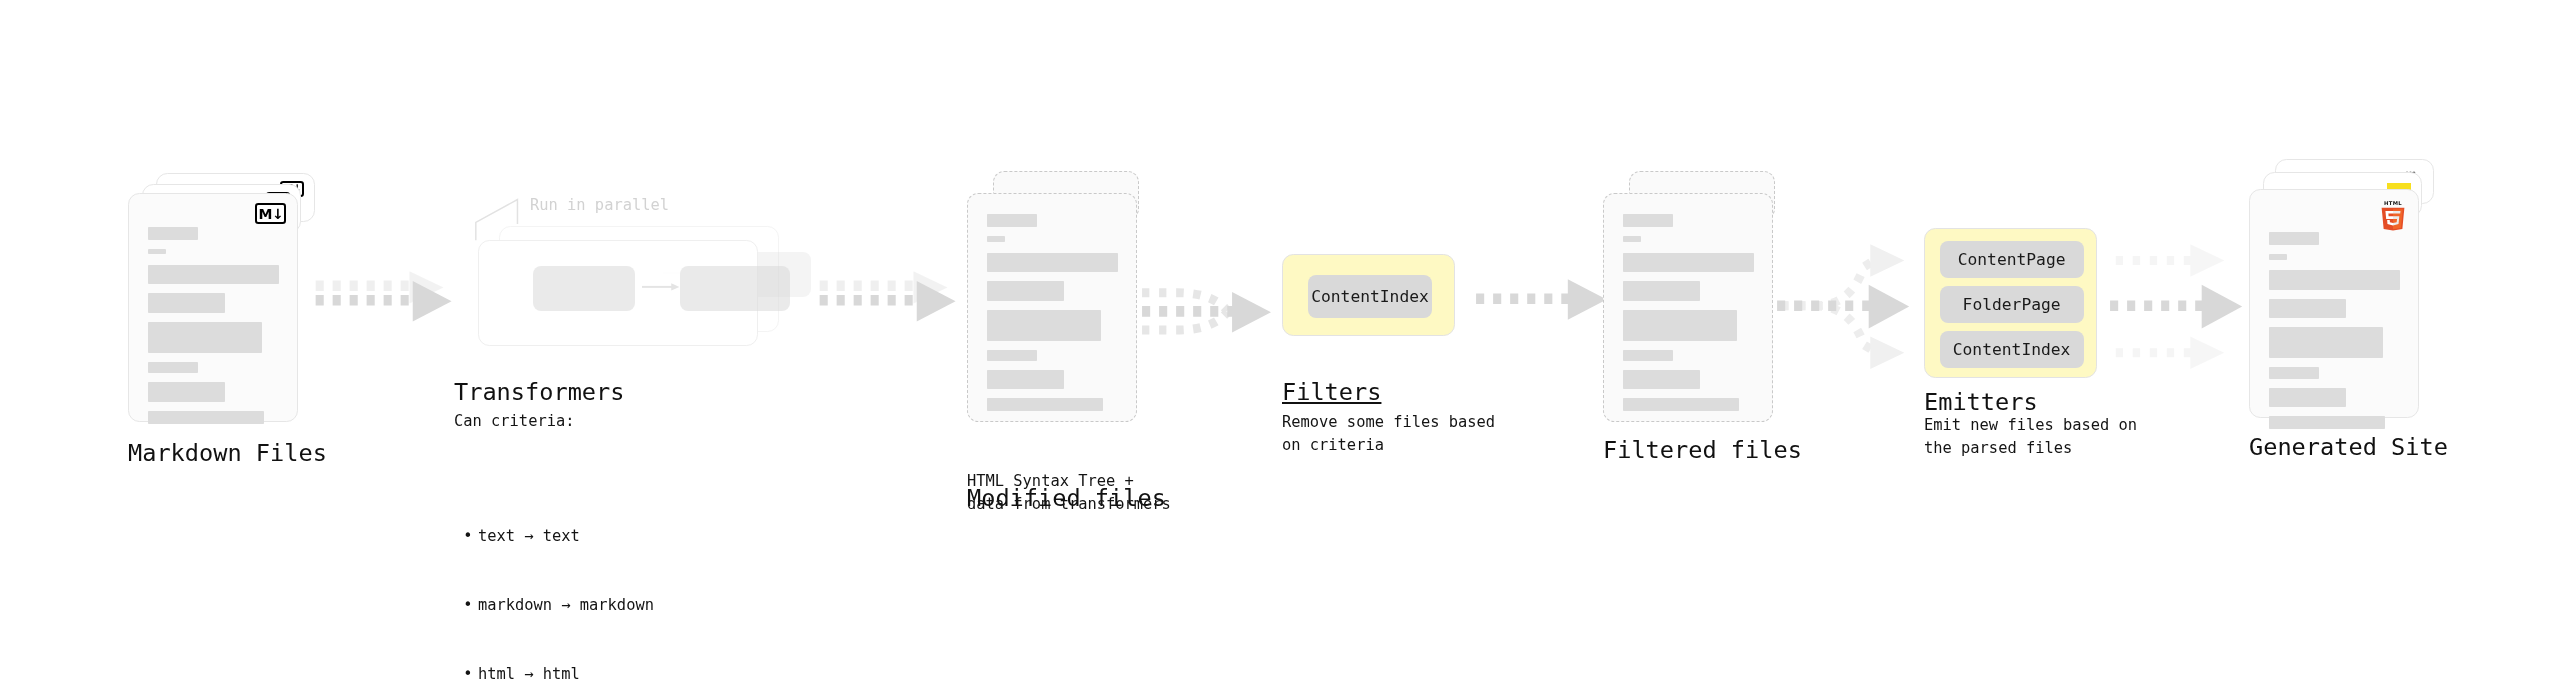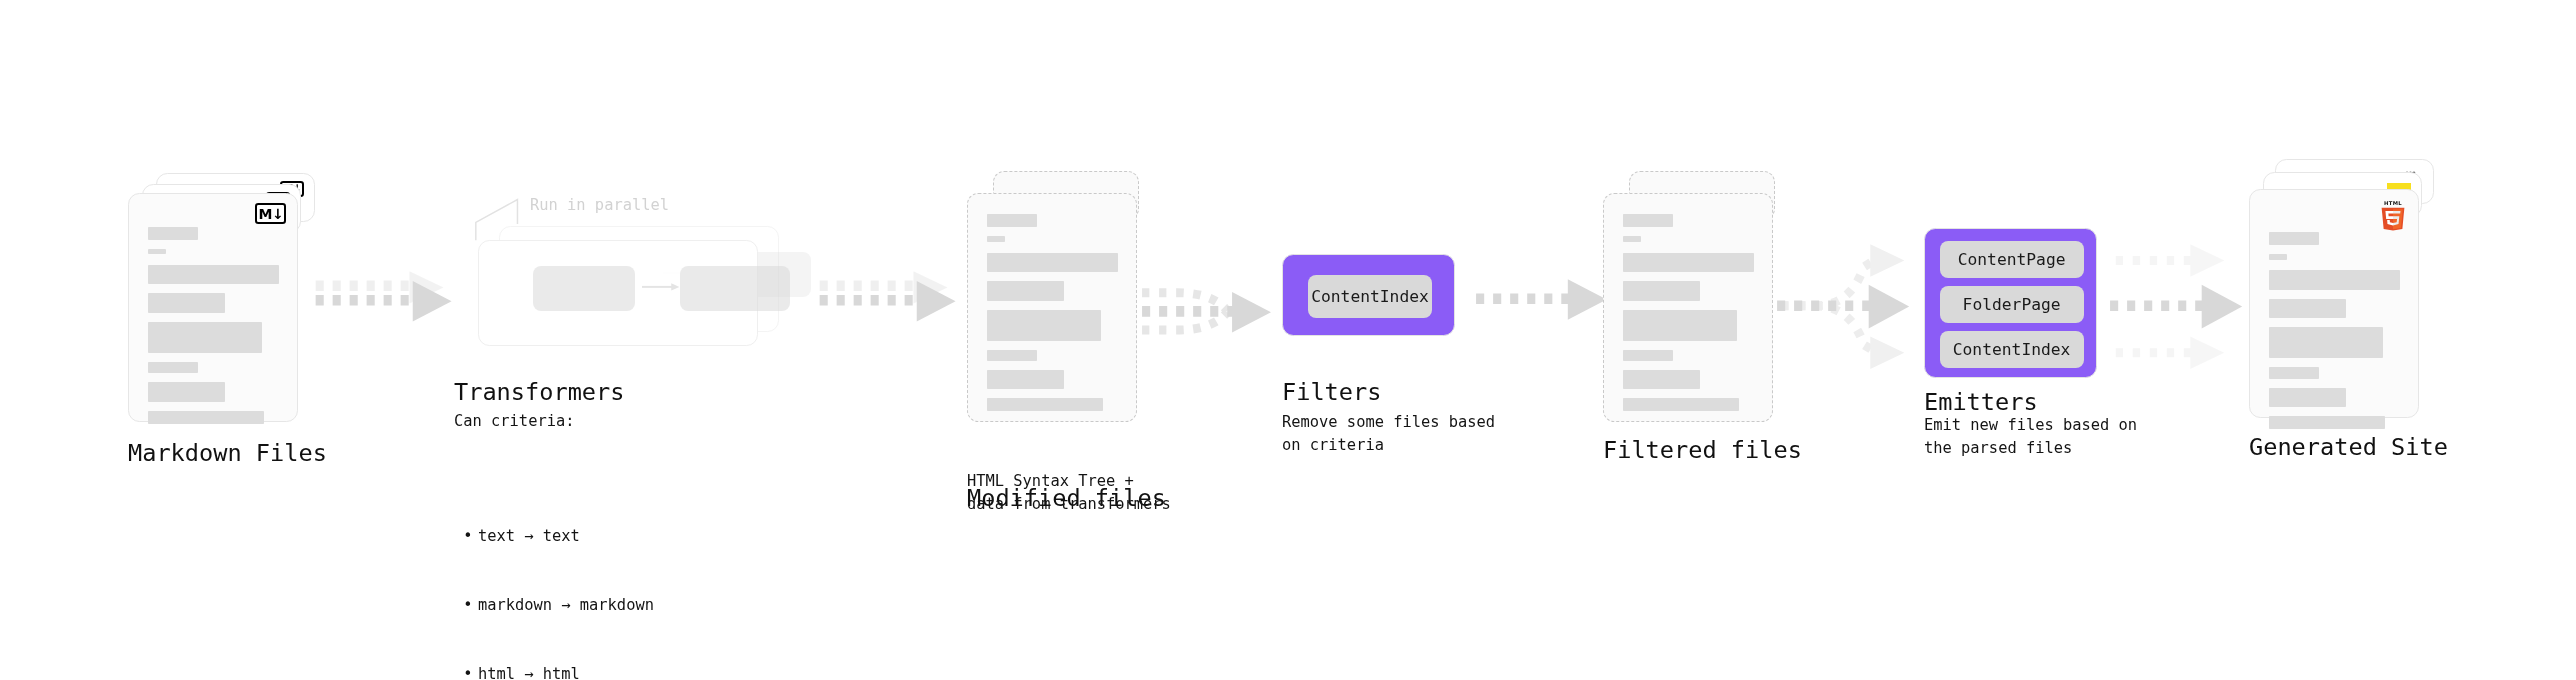--- a/index.html
+++ b/index.html
@@ -109,21 +109,21 @@
     color: #111;
     text-align: center;
     line-height: 8.1px;
     letter-spacing: -0.4px;
   }
 
   
   .panel {
     position: absolute;
     box-sizing: border-box;
-    background: #8b5cf6;
+    background: #fef9c3;
     border: 1.3px solid #e3e3e3;
     border-radius: 11.4px;
   }
   .panel.faint { border-color: #efefef; background: rgba(255,255,255,0.92); }
   .panel.fainter { border-color: #f4f4f4; background: rgba(255,255,255,0.85); }
 
   
   .pill {
     position: absolute;
     box-sizing: border-box;
@@ -296,21 +296,21 @@
       </svg>
     </div>
   </div>
 
   <div class="stage" style="left:0;width:1593px;">
 
     <div class="panel" style="left:1282px;top:254px;width:173px;height:82px;">
       <div class="pill" style="left:25px;top:19.5px;width:124px;height:43px;">ContentIndex</div>
     </div>
 
-    <div class="stage-title" style="left:1282px;top:378px;">Filters</div>
+    <div class="stage-title" style="left:1282px;top:378px;text-decoration:underline;">Filters</div>
 
     <div class="stage-sub" style="left:1282px;top:411px;">Remove some files based
 on criteria</div>
 
     <div class="flow" style="left:1472px;top:276px;">
       <svg width="138" height="65" viewBox="0 0 170 80">
         <line x1="5" y1="28" x2="122" y2="28" stroke="#d8d8d8" stroke-width="13" stroke-dasharray="10 11"></line>
         <polygon points="118,4 166,29 118,54" fill="#d8d8d8"></polygon>
       </svg>
     </div>

